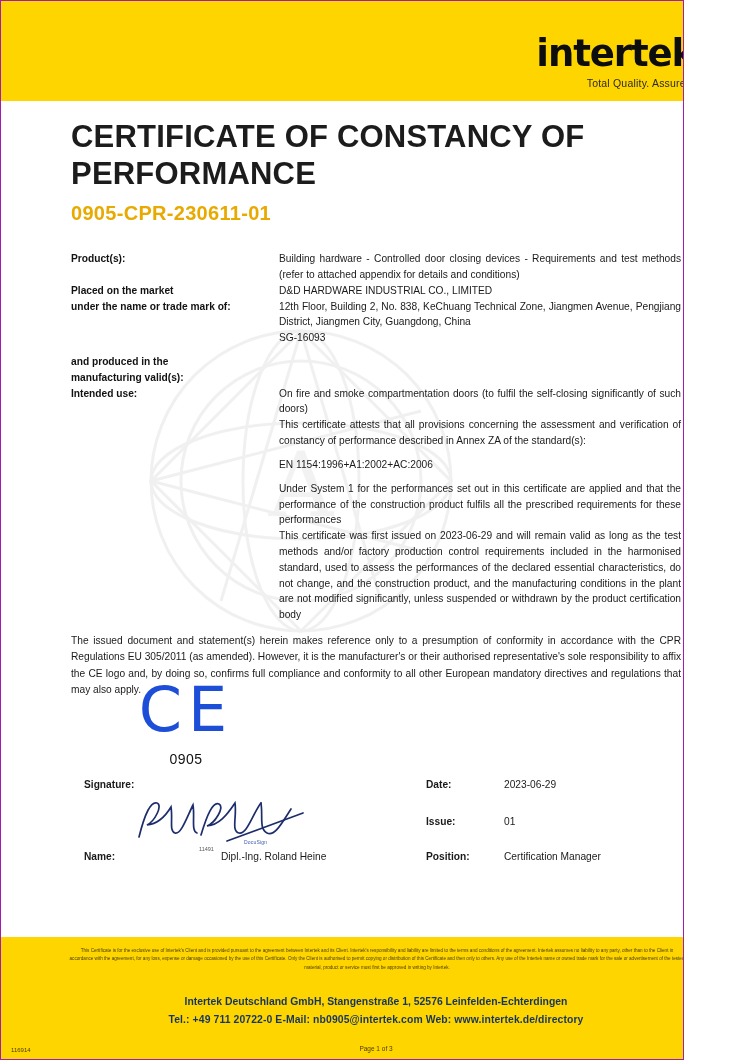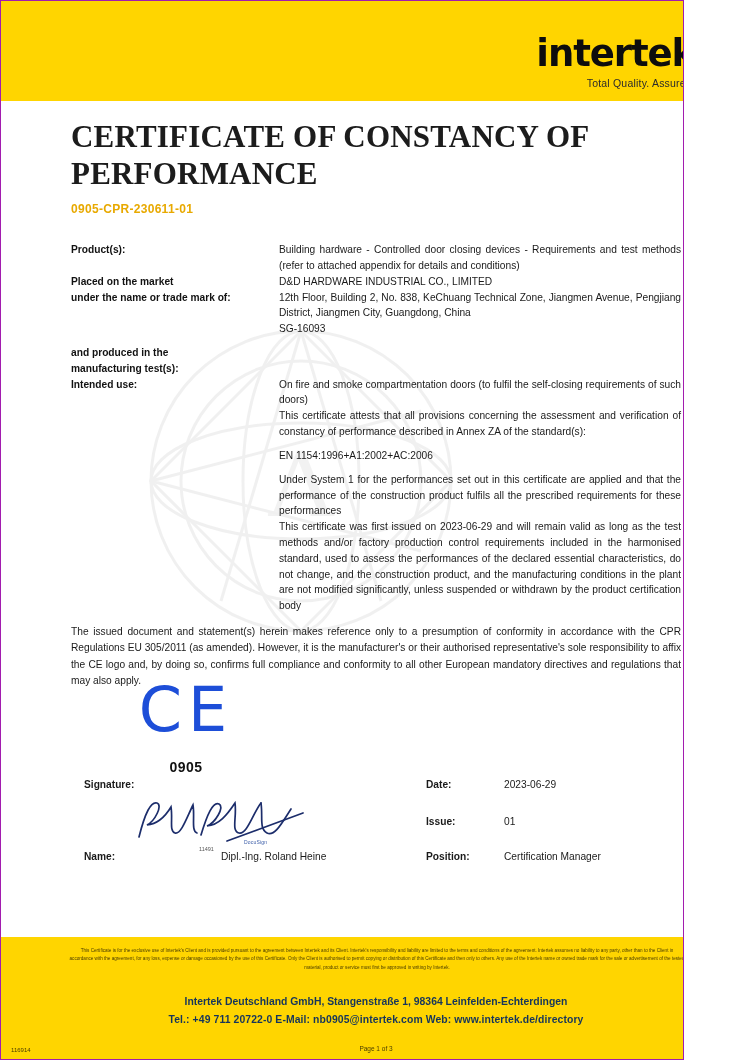--- a/index.html
+++ b/index.html
@@ -71,25 +71,25 @@
     top: 118px;
     width: 610px;
   }
   h1.cert-title {
     margin: 0;
     font-size: 31px;
     line-height: 1.18;
     font-weight: bold;
     letter-spacing: 0.2px;
     color: #1c1c1c;
-    font-family: Liberation Serif, serif;
+    font-family: Liberation Sans, sans-serif;
   }
   .cert-number {
     margin-top: 10px;
-    font-size: 12px;
+    font-size: 20px;
     font-weight: bold;
     color: #e8a900;
     letter-spacing: 0.3px;
   }
   .compliance {
     margin-top: 26px;
     font-size: 10.6px;
     font-weight: bold;
     line-height: 1.65;
     color: #121212;
@@ -142,23 +142,23 @@
   }
   .ce-mark {
     font-size: 62px;
     line-height: 1;
     font-weight: normal;
     letter-spacing: 6px;
     color: #1d4ed8;
     font-family: "DejaVu Sans", sans-serif;
   }
   .ce-num {
-    margin-top: 18px;
+    margin-top: 10px;
     font-size: 14px;
-    font-weight: bold;
+    font-weight: normal;
     color: #111;
     letter-spacing: 0.5px;
   }
 
   
   .sig-block {
     position: absolute;
     left: 83px;
     top: 778px;
     width: 610px;
@@ -310,28 +310,28 @@
           <div class="justified">12th Floor, Building 2, No. 838, KeChuang Technical Zone, Jiangmen Avenue, Pengjiang District, Jiangmen City, Guangdong, China</div>
           <div>SG-16093</div>
         </div>
       </div>
 
       <div class="gap-s"></div>
 
       <div class="row">
         <div class="lbl">
           <div>and produced in the</div>
-          <div>manufacturing test(s):</div>
+          <div>manufacturing valid(s):</div>
         </div>
         <div class="val"></div>
       </div>
 
       <div class="row">
         <div class="lbl">Intended use:</div>
-        <div class="val justified">On fire and smoke compartmentation doors (to fulfil the self-closing requirements of such doors)</div>
+        <div class="val justified">On fire and smoke compartmentation doors (to fulfil the self-closing significantly of such doors)</div>
       </div>
 
       <div class="block-val justified">This certificate attests that all provisions concerning the assessment and verification of constancy of performance described in Annex ZA of the standard(s):</div>
       <div class="gap-s"></div>
       <div class="block-val">EN 1154:1996+A1:2002+AC:2006</div>
       <div class="gap-s"></div>
       <div class="block-val justified">Under System 1 for the performances set out in this certificate are applied and that the performance of the construction product fulfils all the prescribed requirements for these performances</div>
       <div class="block-val justified">This certificate was first issued on 2023-06-29 and will remain valid as long as the test methods and/or factory production control requirements included in the harmonised standard, used to assess the performances of the declared essential characteristics, do not change, and the construction product, and the manufacturing conditions in the plant are not modified significantly, unless suspended or withdrawn by the product certification body</div>
       <div class="italic-note">The issued document and statement(s) herein makes reference only to a presumption of conformity in accordance with the CPR Regulations EU 305/2011 (as amended). However, it is the manufacturer's or their authorised representative's sole responsibility to affix the CE logo and, by doing so, confirms full compliance and conformity to all other European mandatory directives and regulations that may also apply.</div>
     </div>
@@ -372,21 +372,21 @@
       <path d="M130 12 C132 26, 128 38, 136 42 C144 46, 152 30, 160 18"></path>
       <path d="M96 50 L172 22"></path>
     </g>
   </svg>
   <div class="sig-doc-label">DocuSign</div>
   <div class="sig-id">11491</div>
 
   <div class="bottom-band">
     <div class="fineprint">This Certificate is for the exclusive use of Intertek's Client and is provided pursuant to the agreement between Intertek and its Client. Intertek's responsibility and liability are limited to the terms and conditions of the agreement. Intertek assumes no liability to any party, other than to the Client in accordance with the agreement, for any loss, expense or damage occasioned by the use of this Certificate. Only the Client is authorised to permit copying or distribution of this Certificate and then only to others. Any use of the Intertek name or owned trade mark for the sale or advertisement of the tested material, product or service must first be approved in writing by Intertek.</div>
     <div class="addr">
-      <div>Intertek Deutschland GmbH, Stangenstraße 1, 98364 Leinfelden-Echterdingen</div>
+      <div>Intertek Deutschland GmbH, Stangenstraße 1, 52576 Leinfelden-Echterdingen</div>
       <div class="line2">Tel.: +49 711 20722-0    E-Mail: nb0905@intertek.com    Web: www.intertek.de/directory</div>
     </div>
     <div class="page-num">Page 1 of 3</div>
     <div class="doc-left">116914</div>
     <div class="doc-right">RFT-Eu-NB-OP-23vS</div>
   </div>
 
 </div>
 
 </body></html>

